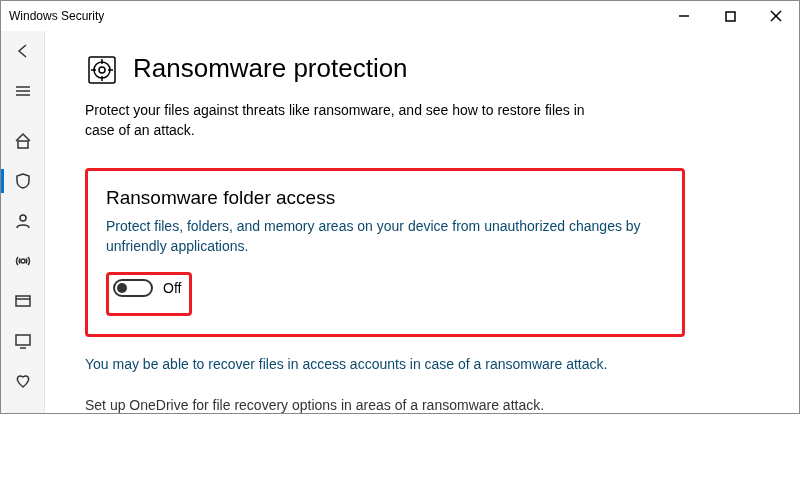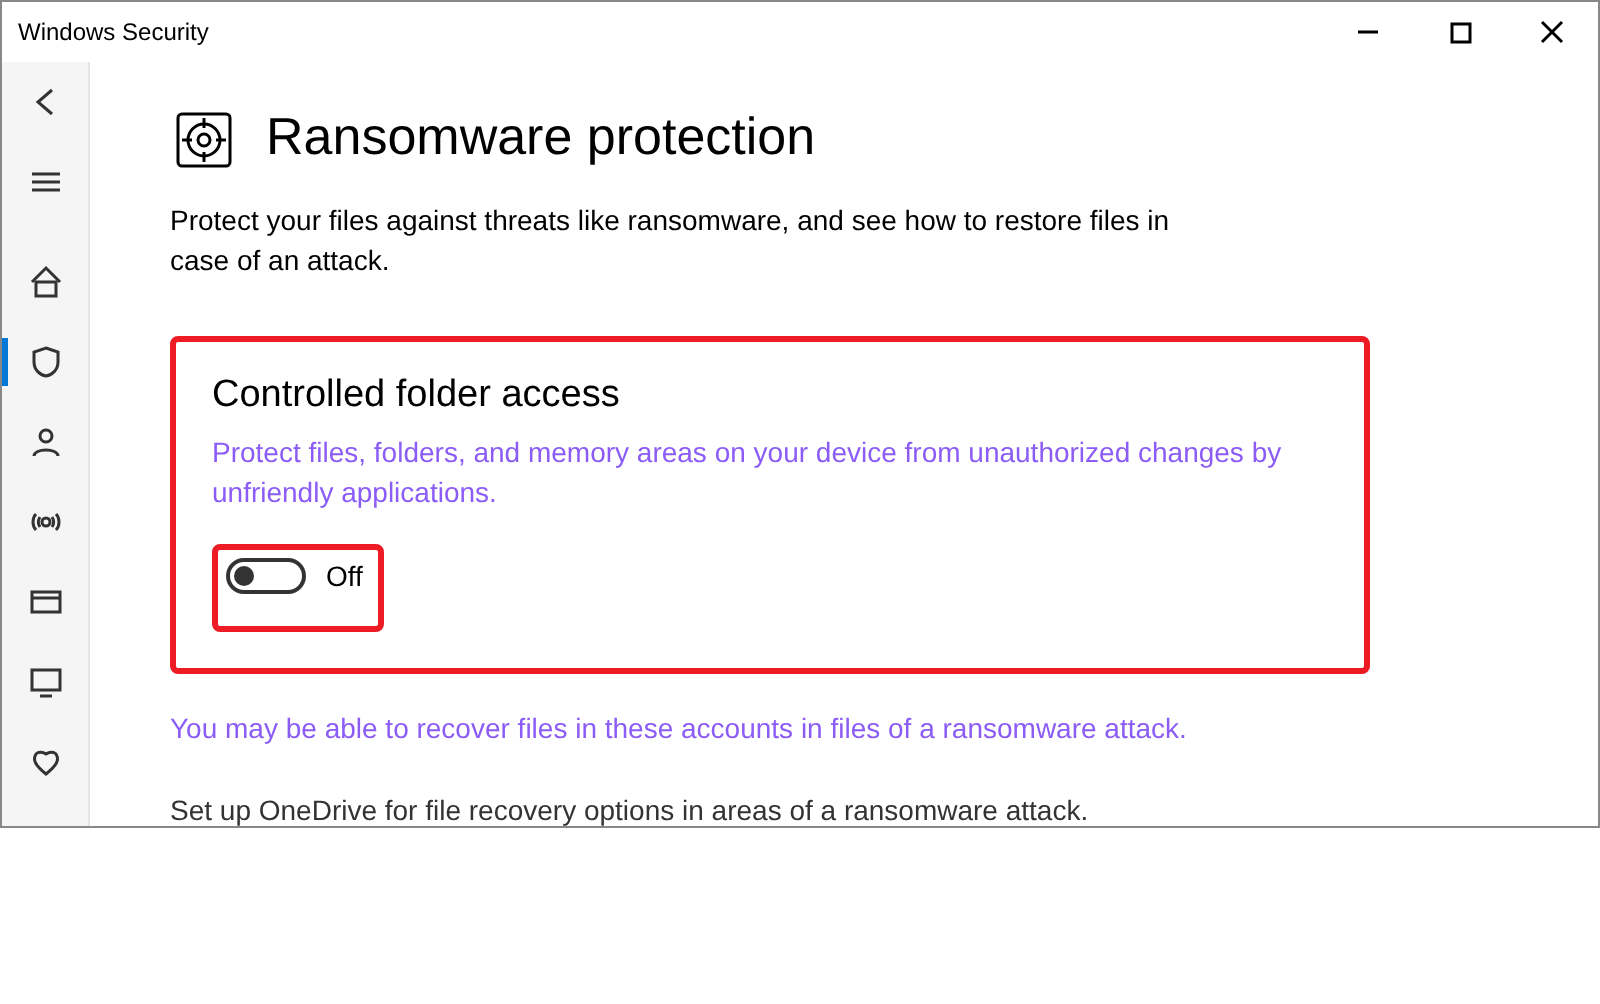--- a/index.html
+++ b/index.html
@@ -14,21 +14,21 @@
   .sb-bottom { margin-top: auto; }
   .sb-item { width: 44px; height: 40px; display: flex; align-items: center; justify-content: center; position: relative; color: #333; }
   .sb-item.active::before { content:""; position:absolute; left:0; top:8px; bottom:8px; width:3px; background:#0078d7; }
   .content { flex:1; padding: 22px 40px 0 40px; overflow: hidden; color: #000; }
   .heading-row { display:flex; align-items:flex-start; gap:14px; margin-bottom:14px; }
   .shield-icon-box { width:34px; height:34px; display:flex; align-items:center; justify-content:center; }
   h1 { font-weight: 400; font-size: 26px; }
   .lead { font-size: 14px; color: #000000; max-width: 520px; line-height:1.4; margin-bottom: 28px; }
   .highlight-box { border: 3px solid #ed1c24; border-radius: 4px; padding: 16px 18px 18px 18px; margin-bottom: 18px; max-width: 600px; position: relative; }
   h2 { font-size: 19px; font-weight: 400; margin-bottom: 8px; }
-  .section-desc { font-size: 14px; color: #8b5cf6; line-height:1.4; margin-bottom: 16px; }
+  .section-desc { font-size: 14px; color: #0c4a6e; line-height:1.4; margin-bottom: 16px; }
   .toggle-row { display:flex; align-items:center; gap:12px; }
   .toggle-outline { border:3px solid #ed1c24; border-radius:4px; padding:4px 8px 16px 4px; display:flex; align-items:center; gap:10px; }
   .toggle { width:40px; height:18px; border:2px solid #333; border-radius:10px; position:relative; background:#fff; }
   .toggle .knob { width:10px; height:10px; background:#333; border-radius:50%; position:absolute; top:2px; left:2px; }
   .toggle-label { font-size:14px; }
   .section { max-width:600px; margin-bottom: 22px; }
   .plain-text { font-size:14px; color:#333; }
   svg { stroke: currentColor; fill: none; stroke-width: 1.5; }
 </style>
 </head>
@@ -146,34 +146,34 @@
               <line x1="16" y1="22" x2="16" y2="27"></line>
               <line x1="5" y1="16" x2="10" y2="16"></line>
               <line x1="22" y1="16" x2="27" y2="16"></line>
             </svg>
         </div>
         <h1>Ransomware protection</h1>
       </div>
       <p class="lead">Protect your files against threats like ransomware, and see how to restore files in case of an attack.</p>
 
       <div class="highlight-box">
-        <h2>Controlled folder access</h2>
+        <h2>Ransomware folder access</h2>
         <p class="section-desc">Protect files, folders, and memory areas on your device from unauthorized changes by unfriendly applications.</p>
         <div class="toggle-row">
           <div class="toggle-outline">
             <div class="toggle">
               <div class="knob"></div>
             </div>
             <span class="toggle-label">Off</span>
           </div>
         </div>
       </div>
 
       <div class="section">
-        <p class="section-desc">You may be able to recover files in these accounts in files of a ransomware attack.</p>
+        <p class="section-desc">You may be able to recover files in access accounts in case of a ransomware attack.</p>
       </div>
 
       <div class="section">
         <p class="plain-text">Set up OneDrive for file recovery options in areas of a ransomware attack.</p>
       </div>
     </div>
   </div>
 </div>
 
 </body></html>

